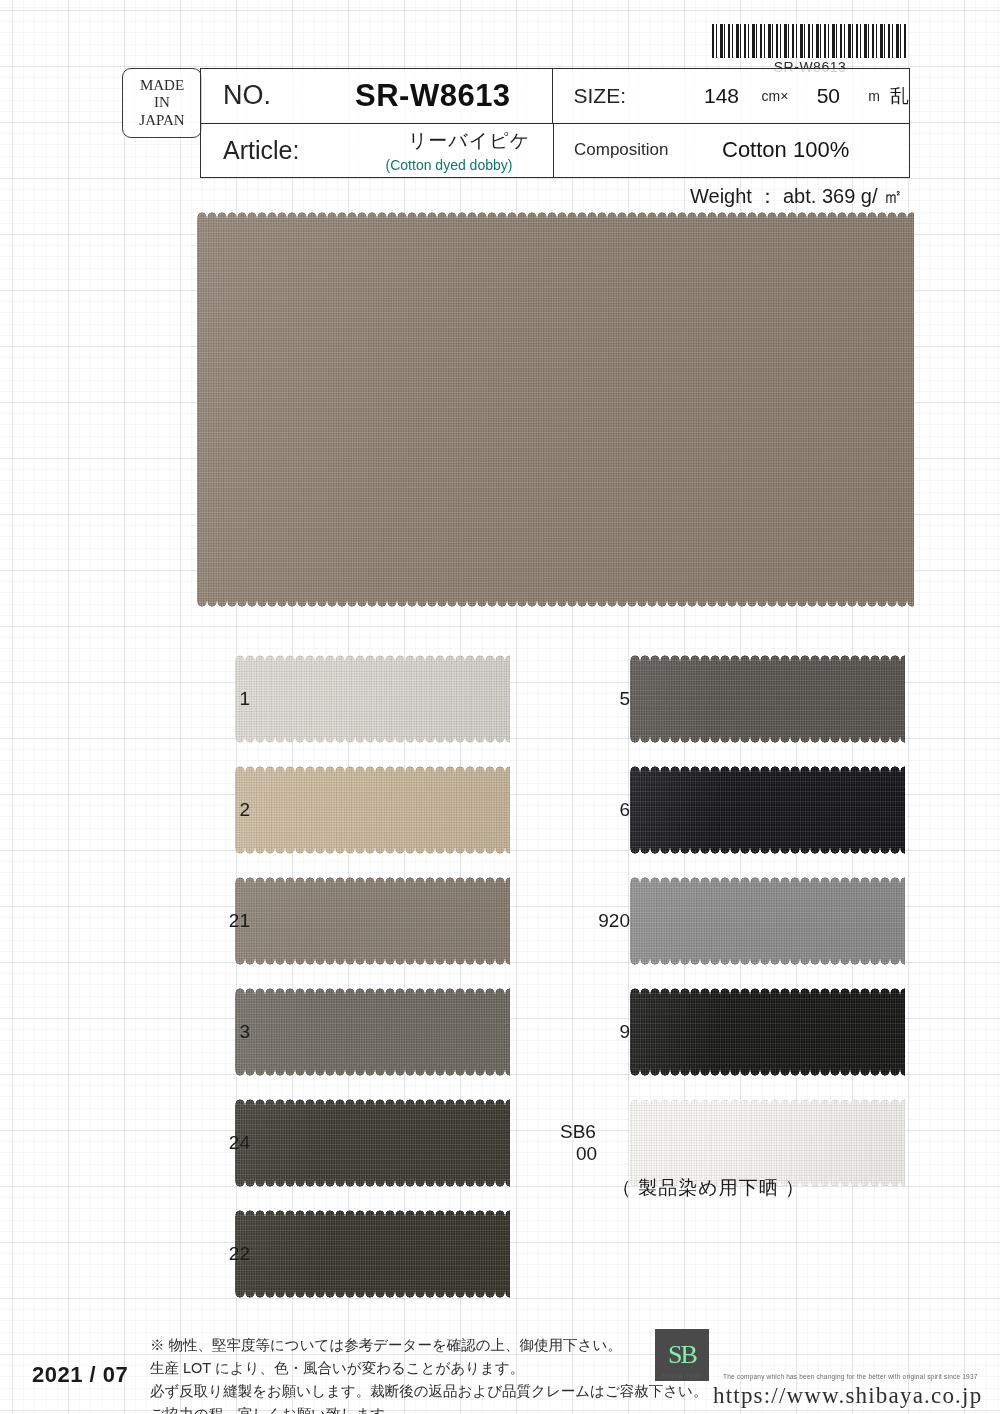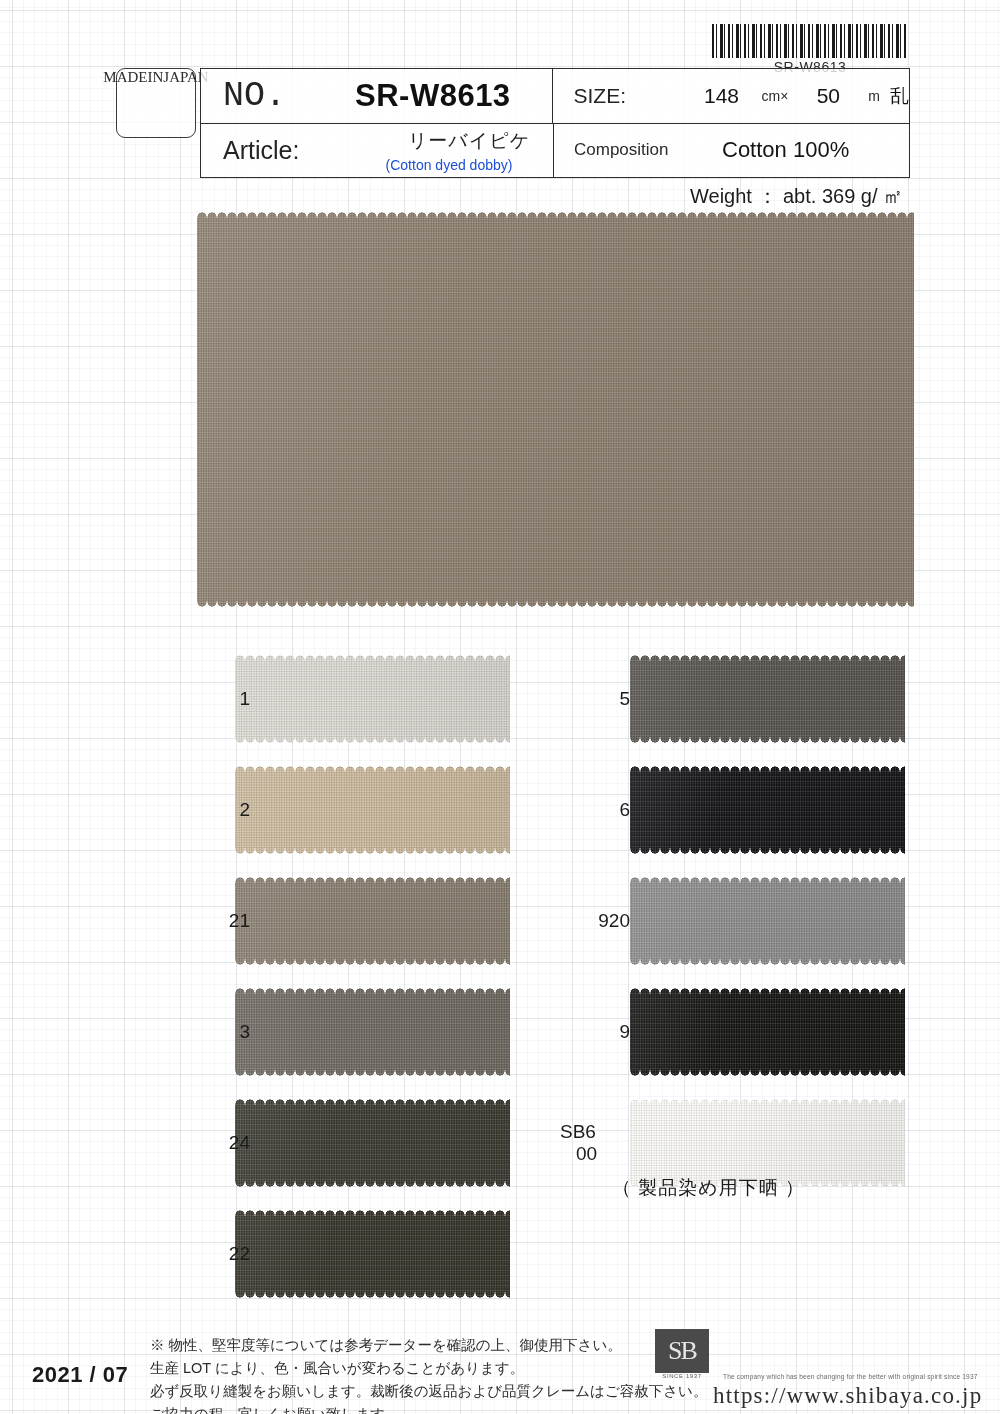--- a/index.html
+++ b/index.html
@@ -50,26 +50,27 @@
     font-family: "Liberation Sans", sans-serif;
     font-size: 14px;
     letter-spacing: 0.5px;
     color: #2a2a2a;
     margin-top: 1px;
   }
 
   
   .made-badge {
     position: absolute;
-    left: 116px; top: 68px;
+    left: 122px; top: 68px;
     width: 78px; height: 68px;
     border: 1.6px solid #3a3a3a;
     border-radius: 9px;
     display: flex;
-    flex-direction: row;
+    flex-direction: column;
+    align-items: center;
     justify-content: center;
     font-family: "Liberation Serif", serif;
     font-size: 15px;
     line-height: 1.17;
     color: #2b2b2b;
     background: rgba(255,255,255,0.75);
   }
 
   
   .spec-table {
@@ -95,25 +96,24 @@
     border-right: 1.7px solid #2e2e2e;
     box-sizing: border-box;
   }
   .spec-cell-right {
     flex: 1;
     display: flex;
     align-items: center;
     box-sizing: border-box;
   }
   .lbl-no {
-    font-size: 35px;
+    font-size: 27px;
     padding-left: 22px;
     width: 132px;
     color: #242424;
-    font-family: Liberation Mono, monospace;
   }
   .val-no {
     font-size: 31px;
     font-weight: bold;
     letter-spacing: 0.5px;
     color: #101010;
   }
   .lbl-article {
     font-size: 25px;
     padding-left: 22px;
@@ -130,21 +130,21 @@
   }
   .val-article .jp {
     font-size: 19px;
     letter-spacing: 1px;
     color: #1d1d1d;
     margin-left: 40px;
   }
   .val-article .en {
     font-size: 14px;
     margin-top: 3px;
-    color: #1d4ed8;
+    color: #0f766e;
   }
   .lbl-size {
     font-size: 21px;
     padding-left: 20px;
     width: 112px;
     color: #242424;
   }
   .size-val {
     font-size: 21px;
     color: #141414;
@@ -269,23 +269,23 @@
   }
   .logo-block {
     position: absolute;
     left: 655px; top: 1327px;
     width: 330px;
     height: 82px;
   }
   .logo-mark {
     position: absolute;
     left: 0; top: 2px;
-    width: 54px; height: 44px;
+    width: 54px; height: 52px;
     background: #4a4a4a;
-    color: #e5e5e5;
+    color: #86efac;
     font-family: "Liberation Serif", serif;
     font-size: 26px;
     display: flex;
     align-items: center;
     justify-content: center;
     letter-spacing: -2px;
   }
   .logo-since {
     position: absolute;
     left: 0; top: 46px;

